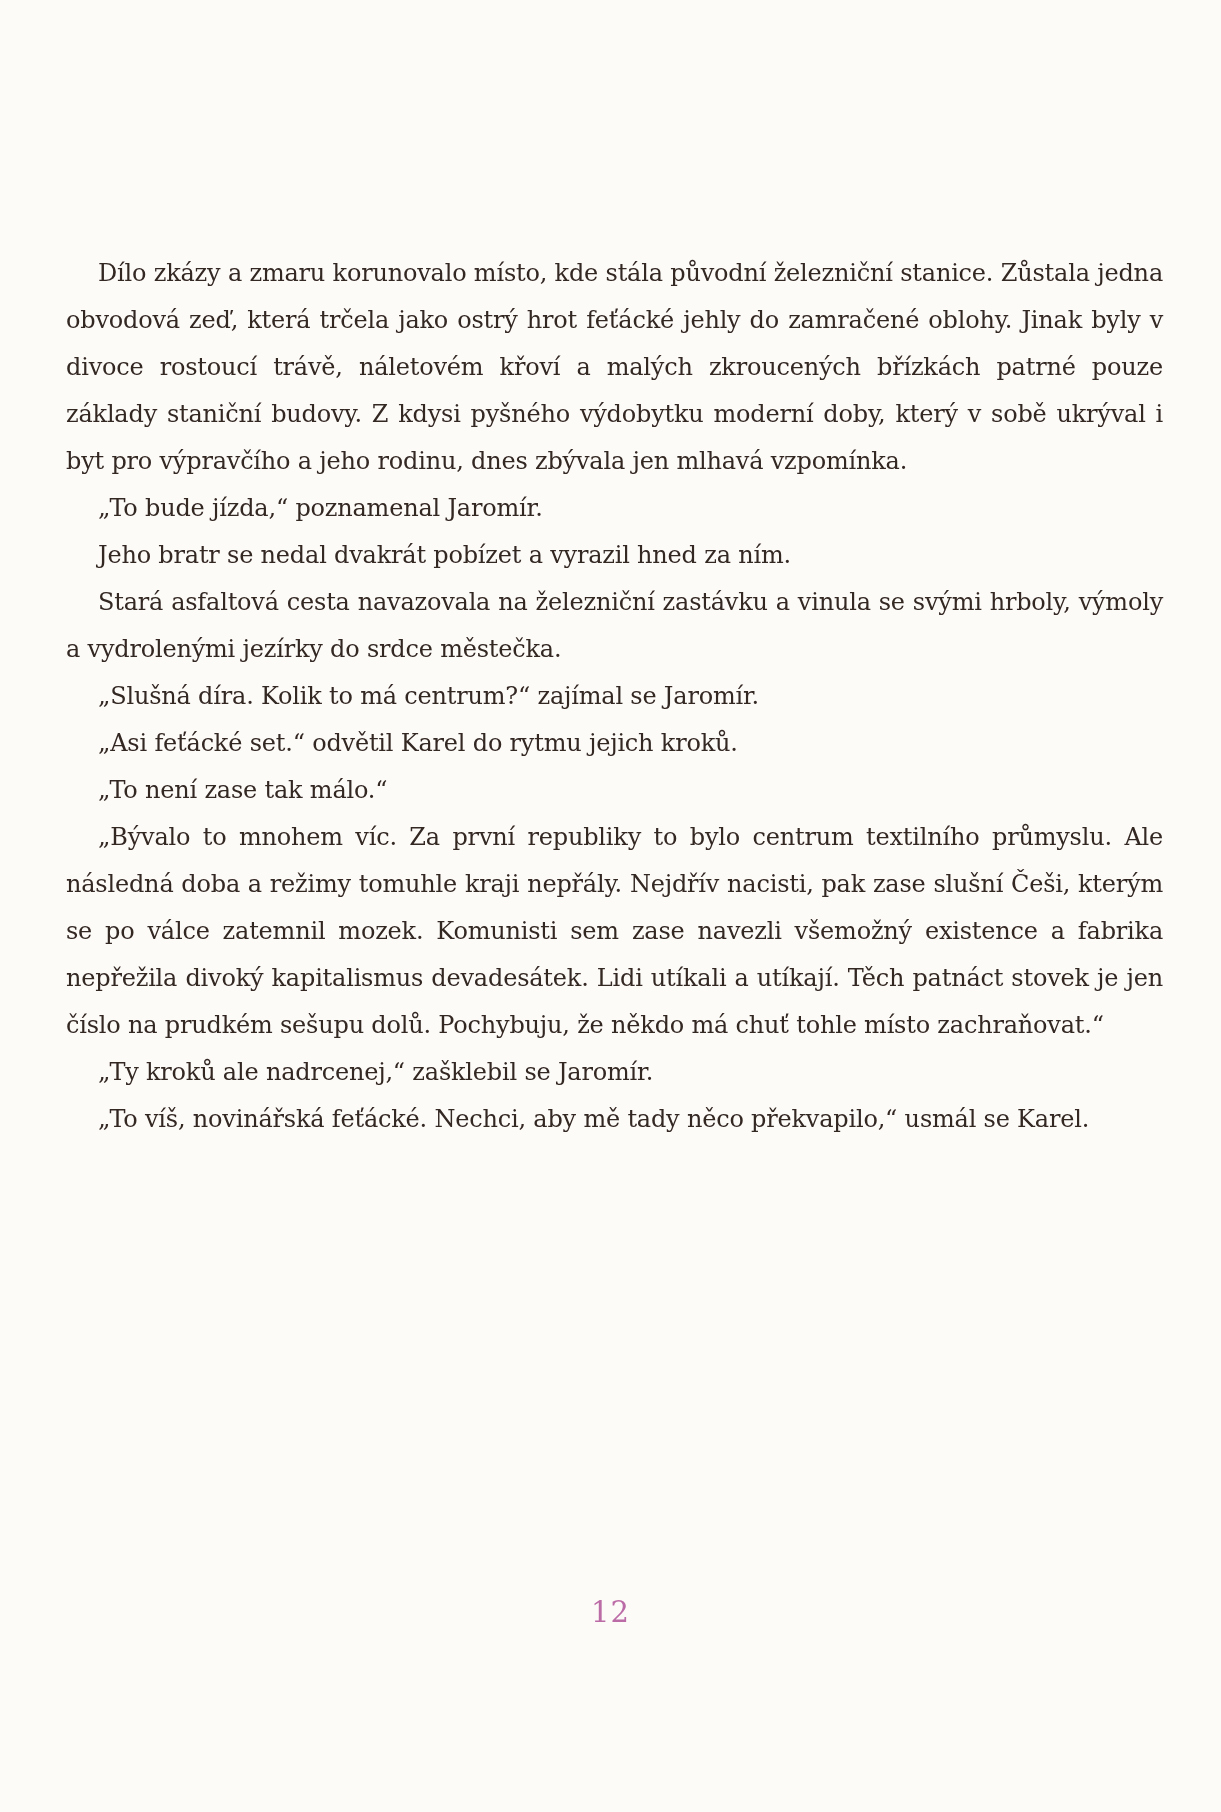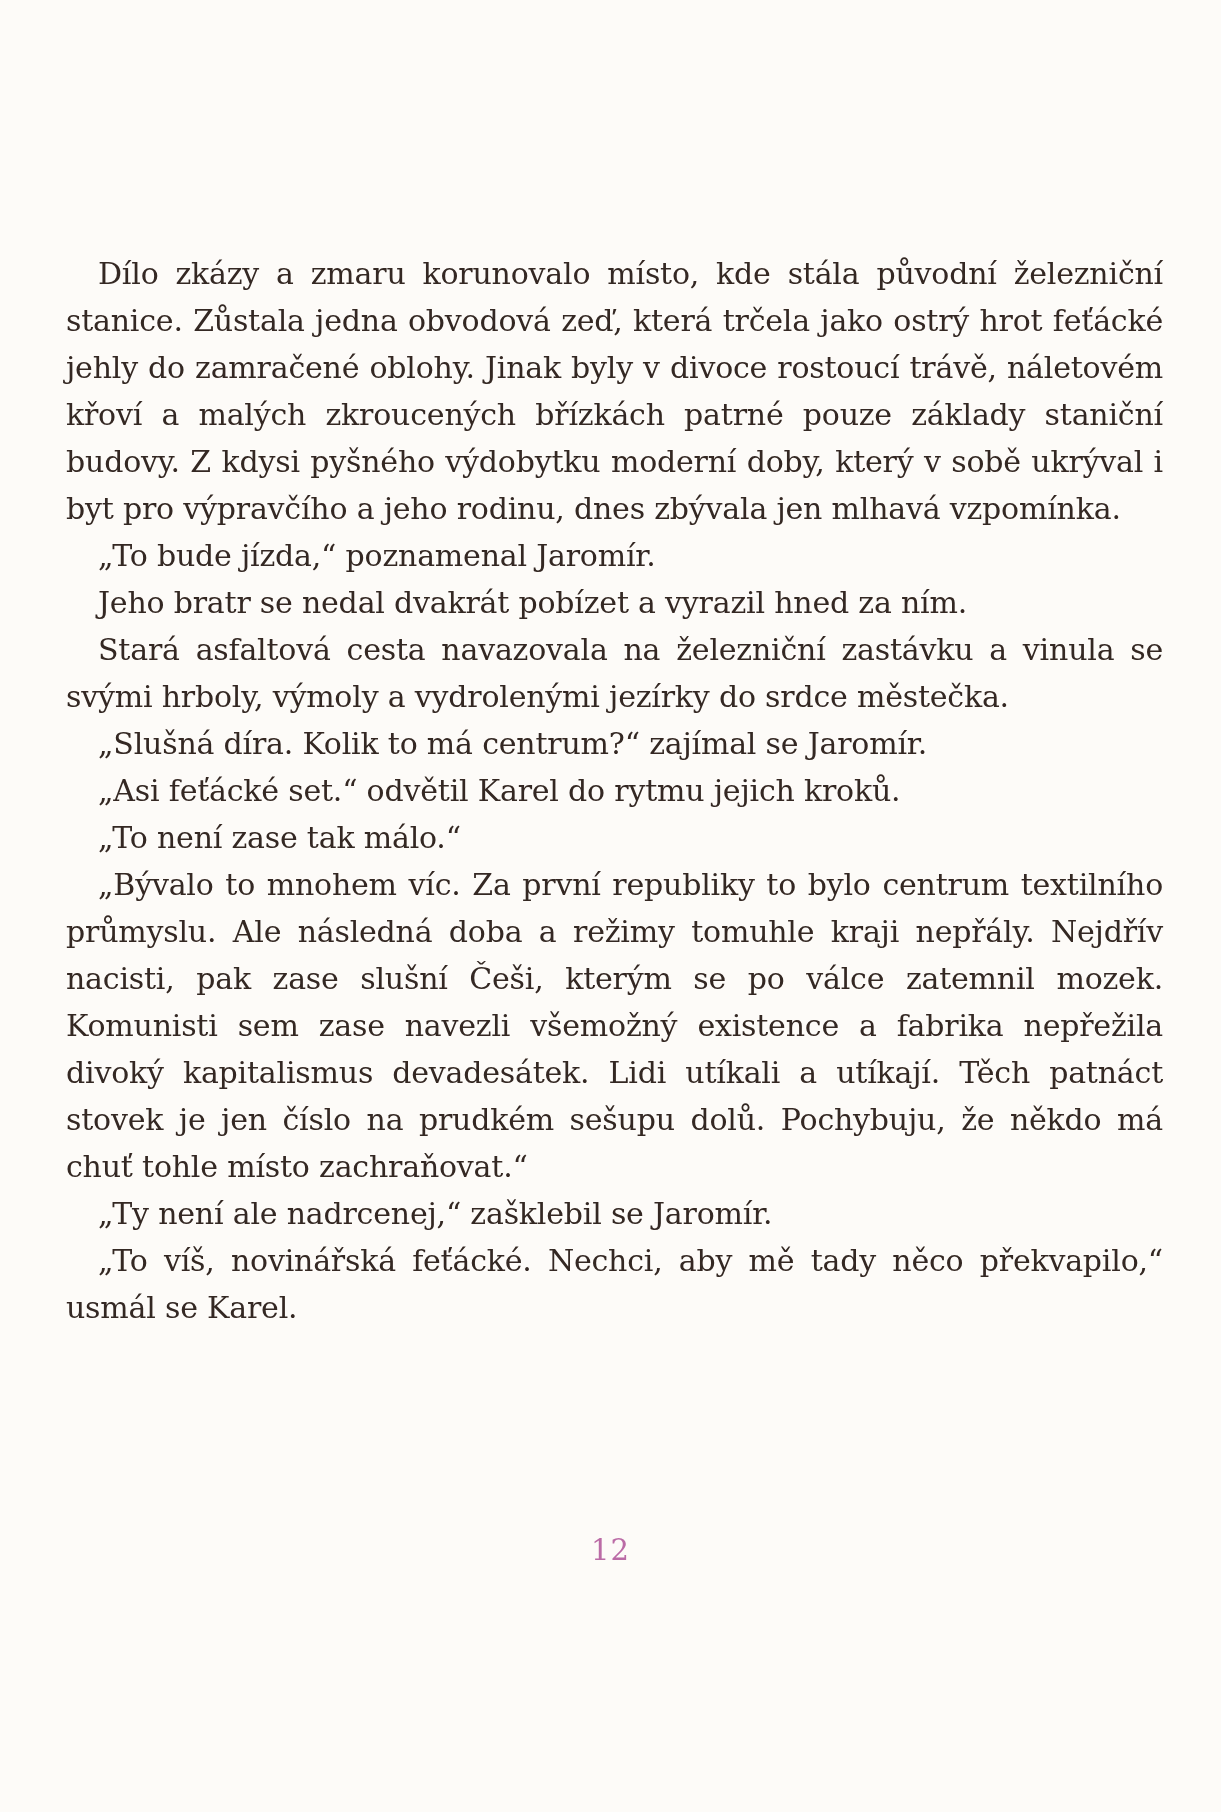--- a/index.html
+++ b/index.html
@@ -15,35 +15,35 @@
     background: #fdfbf8;
     font-family: "DejaVu Serif", "Liberation Serif", serif;
     color: #342823;
     overflow: hidden;
   }
   .text-block {
     position: absolute;
     left: 66px;
     top: 250px;
     width: 1097px;
-    font-size: 30px;
+    font-size: 24px;
     line-height: 47px;
     text-align: justify;
     letter-spacing: -0.2px;
   }
   .para {
     margin: 0;
     padding: 0;
   }
   .para.indent {
     text-indent: 32px;
   }
   .page-number {
     position: absolute;
-    top: 1530px;
+    top: 1592px;
     left: 0;
     width: 100%;
     text-align: center;
     font-size: 29px;
     line-height: 40px;
     color: #bb6ba6;
     letter-spacing: 1px;
   }
 </style>
 </head>
@@ -52,17 +52,17 @@
 <div class="page">
   <div class="text-block">
       <p class="para indent">Dílo zkázy a zmaru korunovalo místo, kde stála původní železniční stanice. Zůstala jedna obvodová zeď, která trčela jako ostrý hrot feťácké jehly do zamračené oblohy. Jinak byly v divoce rostoucí trávě, náletovém křoví a malých zkroucených břízkách patrné pouze základy staniční budovy. Z kdysi pyšného výdobytku moderní doby, který v sobě ukrýval i byt pro výpravčího a jeho rodinu, dnes zbývala jen mlhavá vzpomínka.</p>
       <p class="para indent">„To bude jízda,“ poznamenal Jaromír.</p>
       <p class="para indent">Jeho bratr se nedal dvakrát pobízet a vyrazil hned za ním.</p>
       <p class="para indent">Stará asfaltová cesta navazovala na železniční zastávku a vinula se svými hrboly, výmoly a vydrolenými jezírky do srdce městečka.</p>
       <p class="para indent">„Slušná díra. Kolik to má centrum?“ zajímal se Jaromír.</p>
       <p class="para indent">„Asi feťácké set.“ odvětil Karel do rytmu jejich kroků.</p>
       <p class="para indent">„To není zase tak málo.“</p>
       <p class="para indent">„Bývalo to mnohem víc. Za první republiky to bylo centrum textilního průmyslu. Ale následná doba a režimy tomuhle kraji nepřály. Nejdřív nacisti, pak zase slušní Češi, kterým se po válce zatemnil mozek. Komunisti sem zase navezli všemožný existence a fabrika nepřežila divoký kapitalismus devadesátek. Lidi utíkali a utíkají. Těch patnáct stovek je jen číslo na prudkém sešupu dolů. Pochybuju, že někdo má chuť tohle místo zachraňovat.“</p>
-      <p class="para indent">„Ty není ale nadrcenej,“ zašklebil se Jaromír.</p>
+      <p class="para indent">„Ty kroků ale nadrcenej,“ zašklebil se Jaromír.</p>
       <p class="para indent">„To víš, novinářská feťácké. Nechci, aby mě tady něco překvapilo,“ usmál se Karel.</p>
     </div>
   <div class="page-number">12</div>
 </div>
 
 </body></html>

